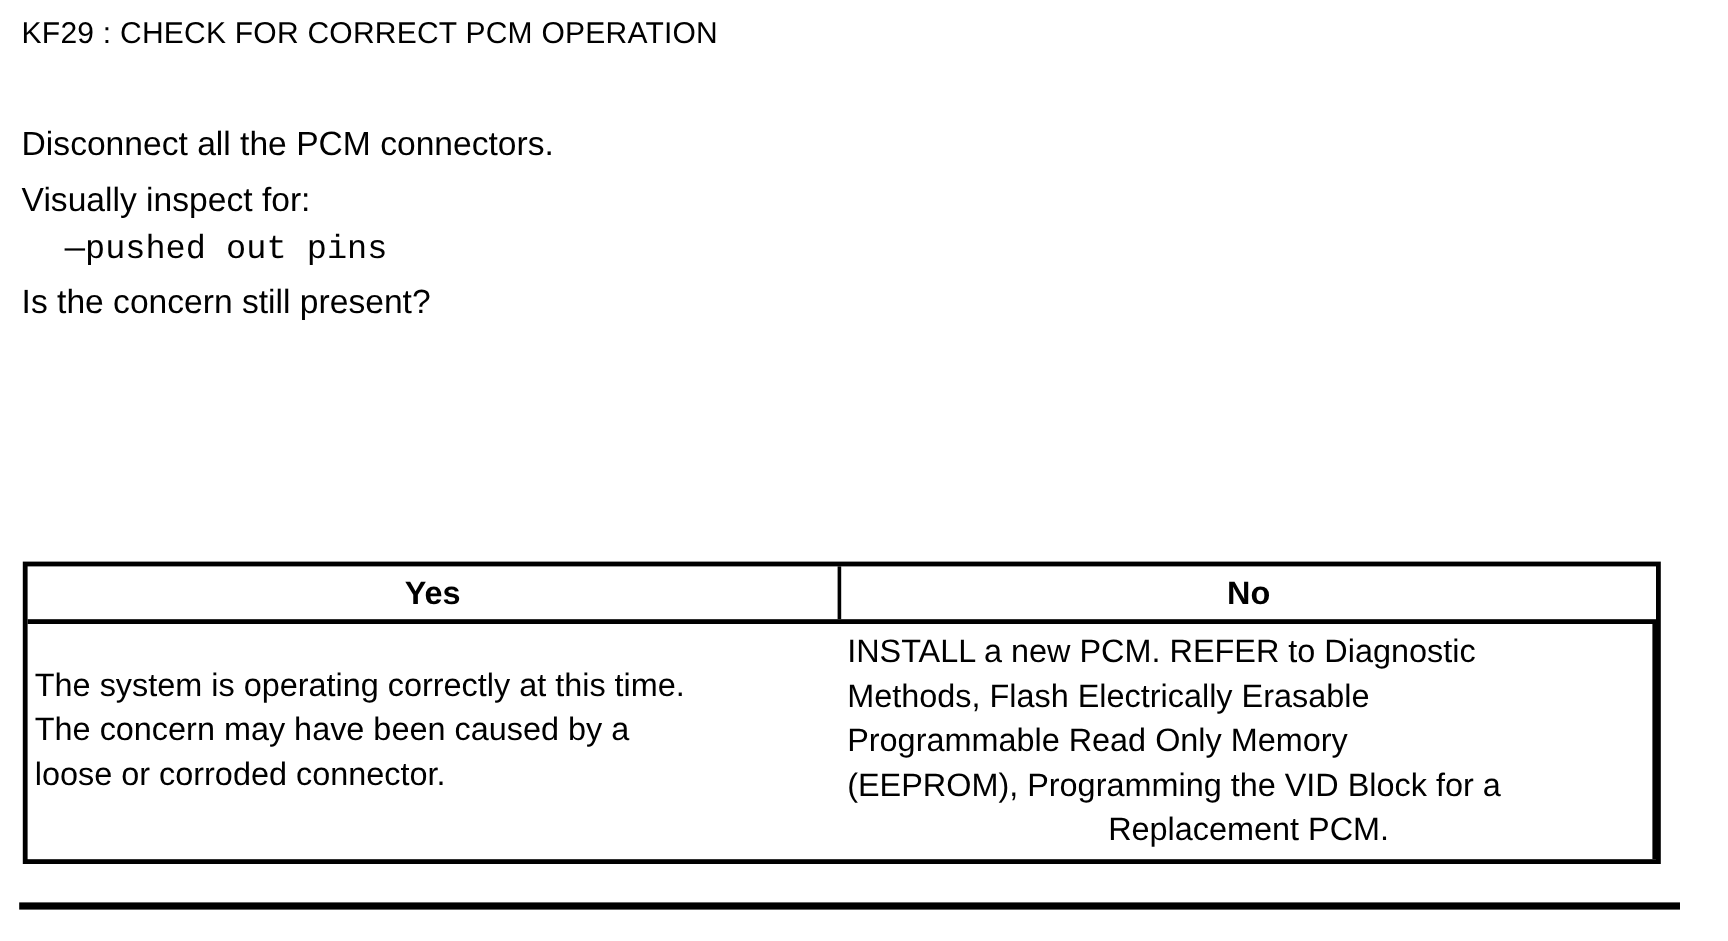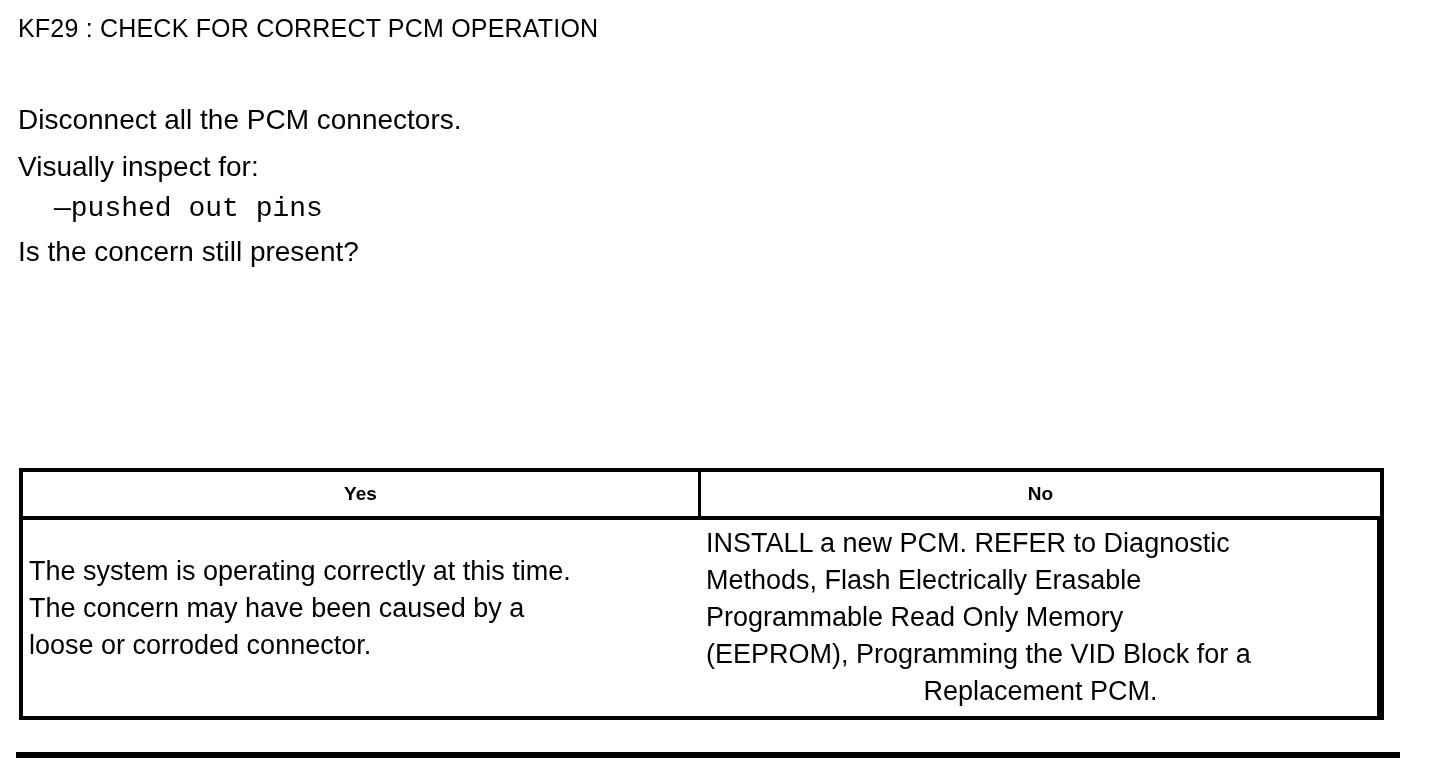--- a/index.html
+++ b/index.html
@@ -91,21 +91,21 @@
     width: 678px;
     flex: 0 0 678px;
     border-right: 3px solid #000;
   }
   .cell-right {
     flex: 1 1 auto;
     border-radius: 15px;
   }
   .header-cell {
     text-align: center;
-    font-size: 19px;
+    font-size: 27px;
     font-weight: bold;
     line-height: 36px;
     padding: 4px 0 4px 0;
   }
   .body-row {
     min-height: 184px;
   }
   .body-cell {
     padding: 0;
   }

